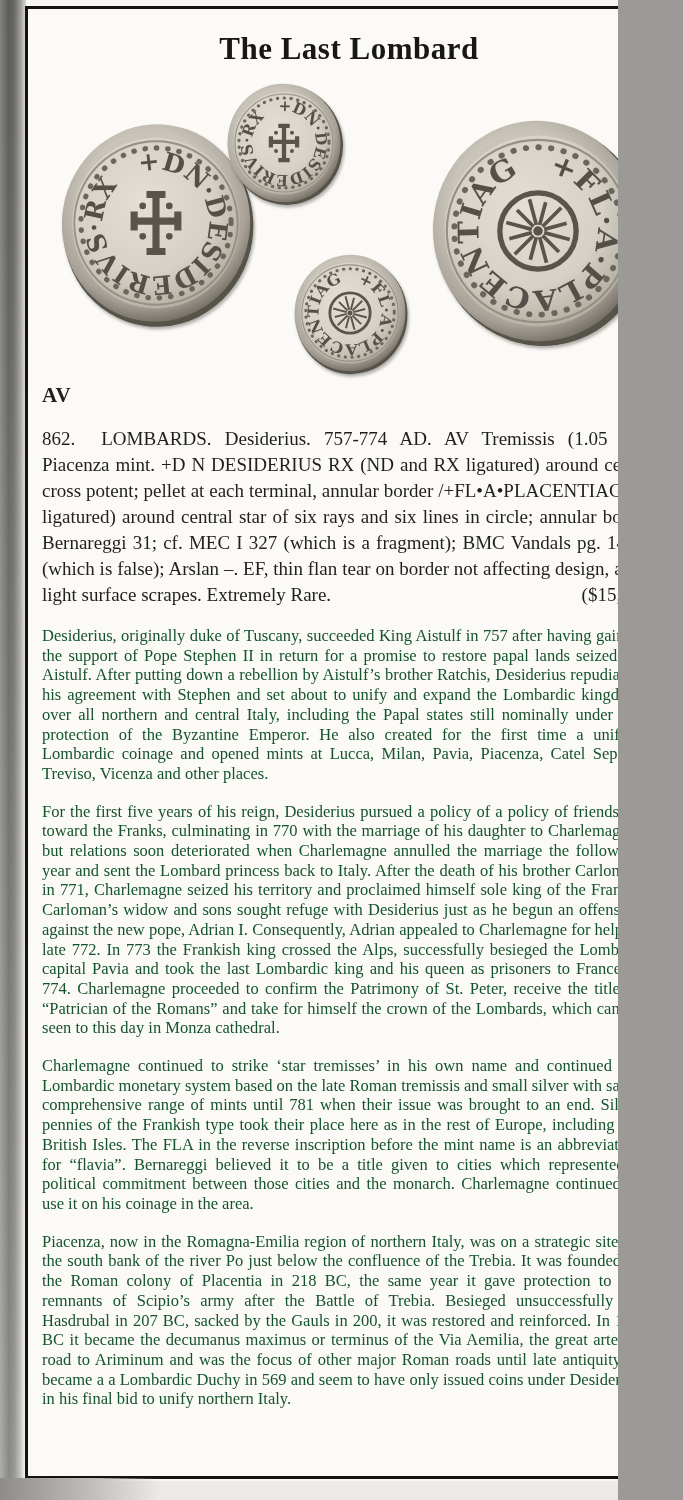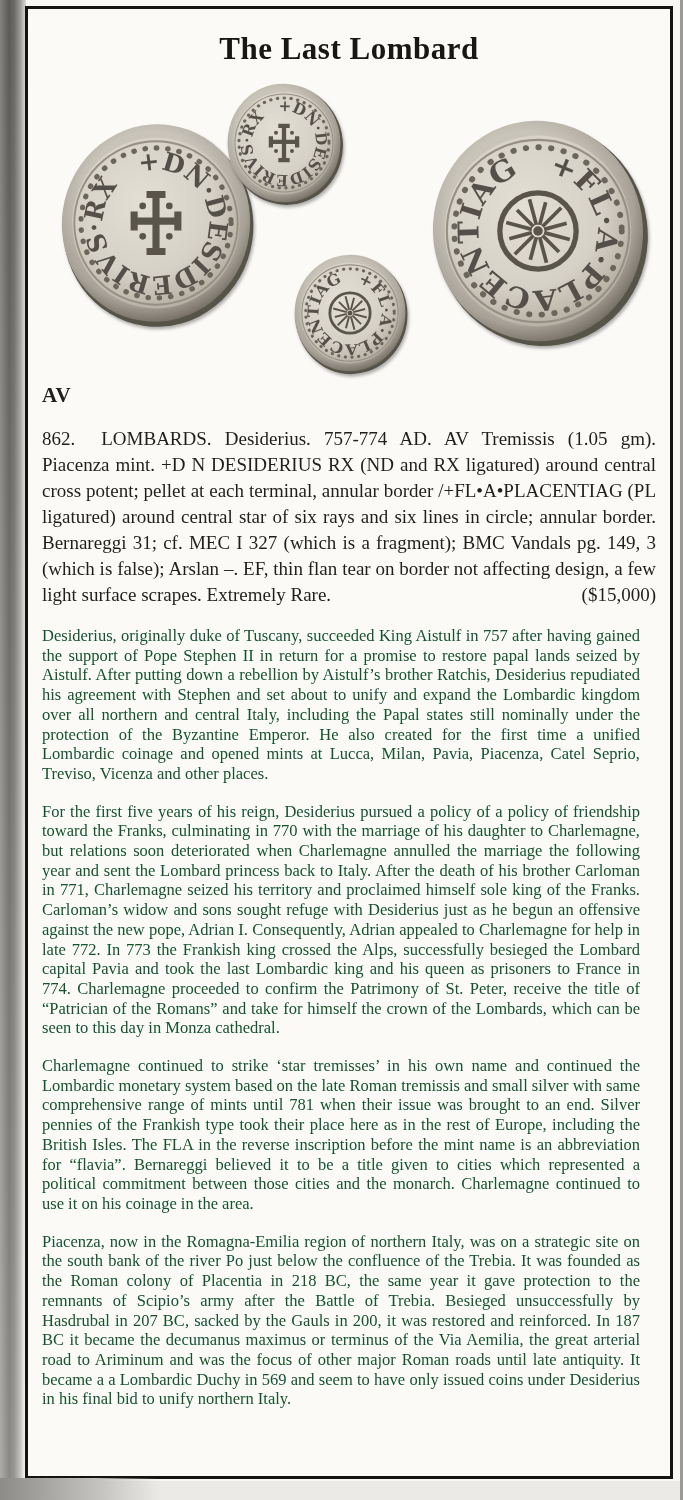--- a/index.html
+++ b/index.html
@@ -1,22 +1,23 @@
 <!DOCTYPE html>
 <html><head>
 <meta charset="utf-8">
 <style>
   html,body{margin:0;padding:0;background:#9b9a96;}
   .page{
     position:relative;
-    width:680px;height:1500px;
+    width:595px;height:1500px;
     background:#f8f7f3;
     overflow:hidden;
     font-family:"Liberation Serif", serif;
     color:#201f1d;
+    padding-left:23px;
   }
   .edge-strip{
     position:absolute;left:0;top:0;width:26px;height:100%;
     background:linear-gradient(90deg,#989793 0%,#6a6965 35%,#7c7b77 55%,#b3b2ae 78%,#e8e7e3 92%,#f8f7f3 100%);
   }
   .edge-strip::after{
     content:'';position:absolute;inset:0;
     background:linear-gradient(180deg,rgba(0,0,0,0.14),rgba(255,255,255,0.22));
   }
   .bottom-band{

